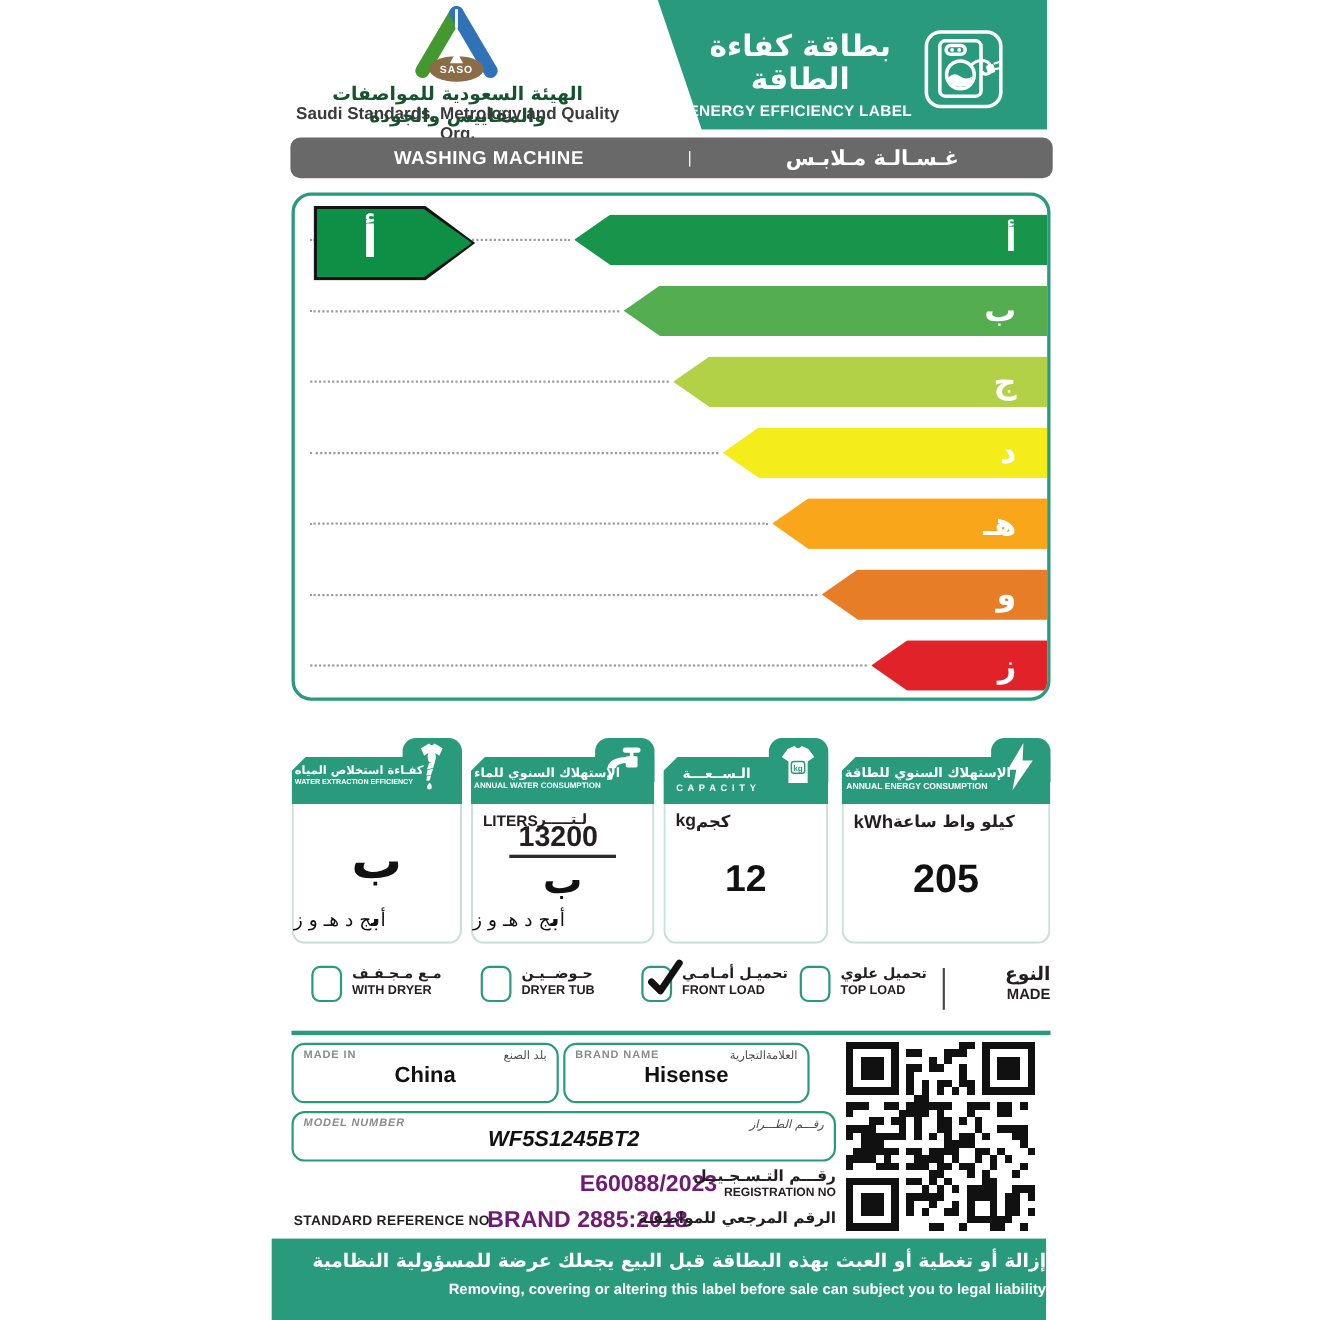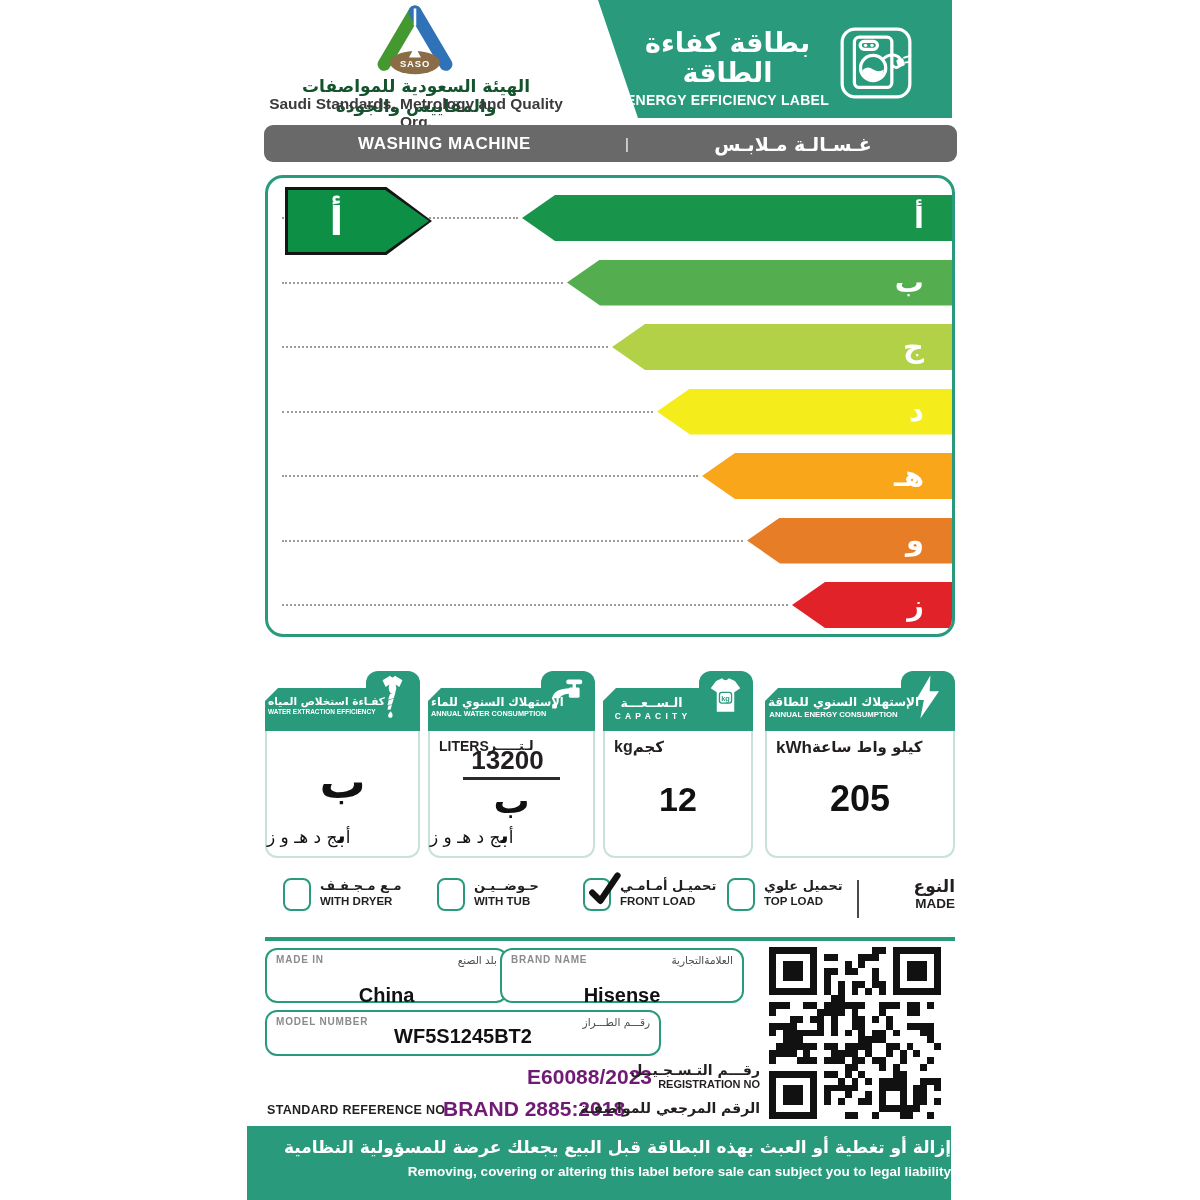--- a/index.html
+++ b/index.html
@@ -71,21 +71,21 @@
   .type-label{position:absolute; right:0; top:2px; text-align:right;}
   .type-label .l-ar{font-weight:bold; font-size:17px; line-height:1.2;}
   .type-label .l-en{font-weight:bold; font-size:13.5px;}
   .hr-green{position:absolute; left:265px; top:937px; width:690px; height:4px; background:var(--green);}
 
   
   .fieldbox{position:absolute; border:2.5px solid var(--green); border-radius:12px; background:#fff;}
   .f-top{display:flex; justify-content:space-between; padding:4px 9px 0 9px;}
   .f-en{font-size:10px; font-weight:bold; color:#8b8b8b; letter-spacing:.8px;}
   .f-ar{font-size:10.5px; color:#4c4c4c;}
-  .f-val{text-align:center; font-weight:bold; font-size:20px; margin-top:18px; color:#111;}
+  .f-val{text-align:center; font-weight:bold; font-size:20px; margin-top:1px; color:#111;}
   .reg-ar{font-weight:bold; font-size:14px;}
   .reg-en{font-weight:bold; font-size:11px;}
   .bignum{font-weight:bold; font-size:21px; color:#701a75;}
   .std-en{font-weight:bold; font-size:12.5px; letter-spacing:.3px;}
 
   .qr-wrap{position:absolute; left:766px; top:947px; width:178px; height:172px; background:#fff;}
   .qr-wrap svg{width:100%; height:100%;}
 
   
   .footer{position:absolute; left:247px; top:1126px; width:704px; height:82px; background:var(--green);
@@ -262,21 +262,21 @@
       <div class="tcheck"></div>
       <div class="tlabels">
         <div class="l-ar ar">مـع مـجـفـف</div>
         <div class="l-en">WITH DRYER</div>
       </div>
     </div>
     <div class="tgroup" style="left:172px;">
       <div class="tcheck"></div>
       <div class="tlabels">
         <div class="l-ar ar">حـوضــيـن</div>
-        <div class="l-en">WITH TUB</div>
+        <div class="l-en">DRYER TUB</div>
       </div>
     </div>
     <div class="tgroup" style="left:318px;">
       <div class="tcheck">
         <svg viewBox="0 0 40 40" fill="none">
           <path d="M7 23 L16 32 L35 4" stroke="#111" stroke-width="7" stroke-linecap="round" stroke-linejoin="round"></path>
         </svg>
       </div>
       <div class="tlabels">
         <div class="l-ar ar">تحميـل أمـامـي</div>
@@ -300,29 +300,29 @@
   <div class="hr-green"></div>
 
   <div class="fieldbox" style="left:265px; top:948px; width:243px; height:55px;">
     <div class="f-top">
       <span class="f-en">MADE IN</span>
       <span class="f-ar ar">بلد الصنع</span>
     </div>
     <div class="f-val">China</div>
   </div>
 
-  <div class="fieldbox" style="left:500px; top:948px; width:244px; height:55px;">
+  <div class="fieldbox" style="left:512px; top:948px; width:224px; height:55px;">
     <div class="f-top">
       <span class="f-en">BRAND NAME</span>
       <span class="f-ar ar">العلامةالتجارية</span>
     </div>
     <div class="f-val">Hisense</div>
   </div>
 
-  <div class="fieldbox" style="left:265px; top:1010px; width:396px; height:46px;">
+  <div class="fieldbox" style="left:265px; top:1010px; width:495px; height:46px;font-style:italic;">
     <div class="f-top">
       <span class="f-en">MODEL NUMBER</span>
       <span class="f-ar ar">رقـــم الطـــراز</span>
     </div>
     <div class="f-val" style="margin-top:-3px;">WF5S1245BT2</div>
   </div>
 
   <div style="position:absolute; left:265px; top:1062px; width:495px; height:36px;">
     <div class="bignum" style="position:absolute; right:108px; top:3px;">E60088/2023</div>
     <div style="position:absolute; right:0; top:0; text-align:right;">

